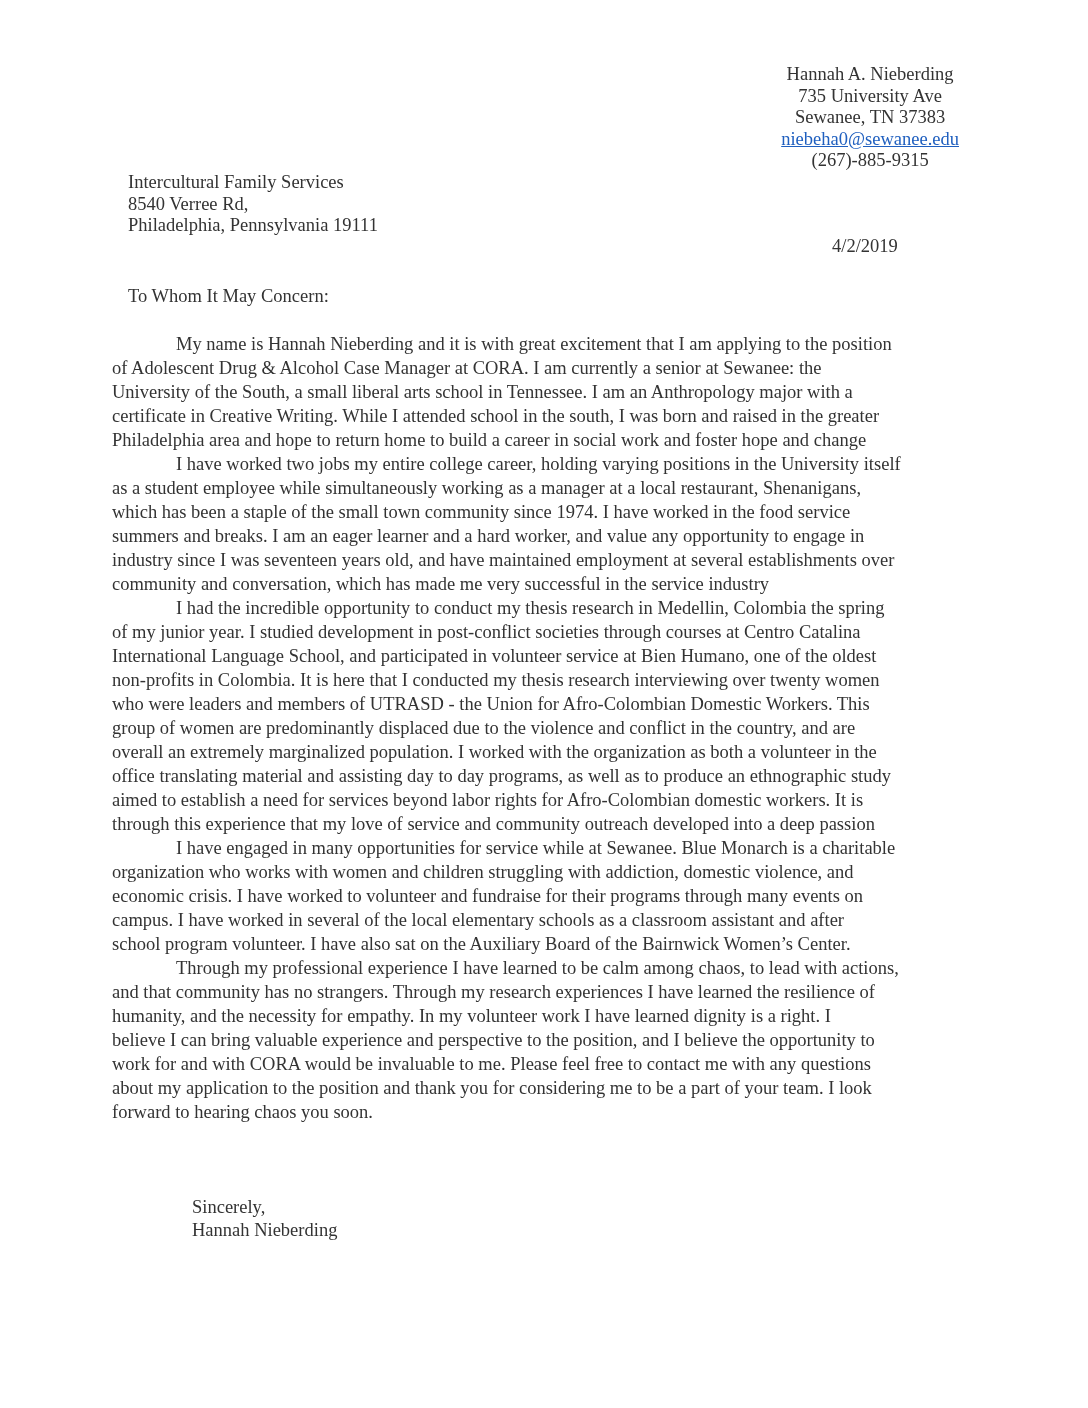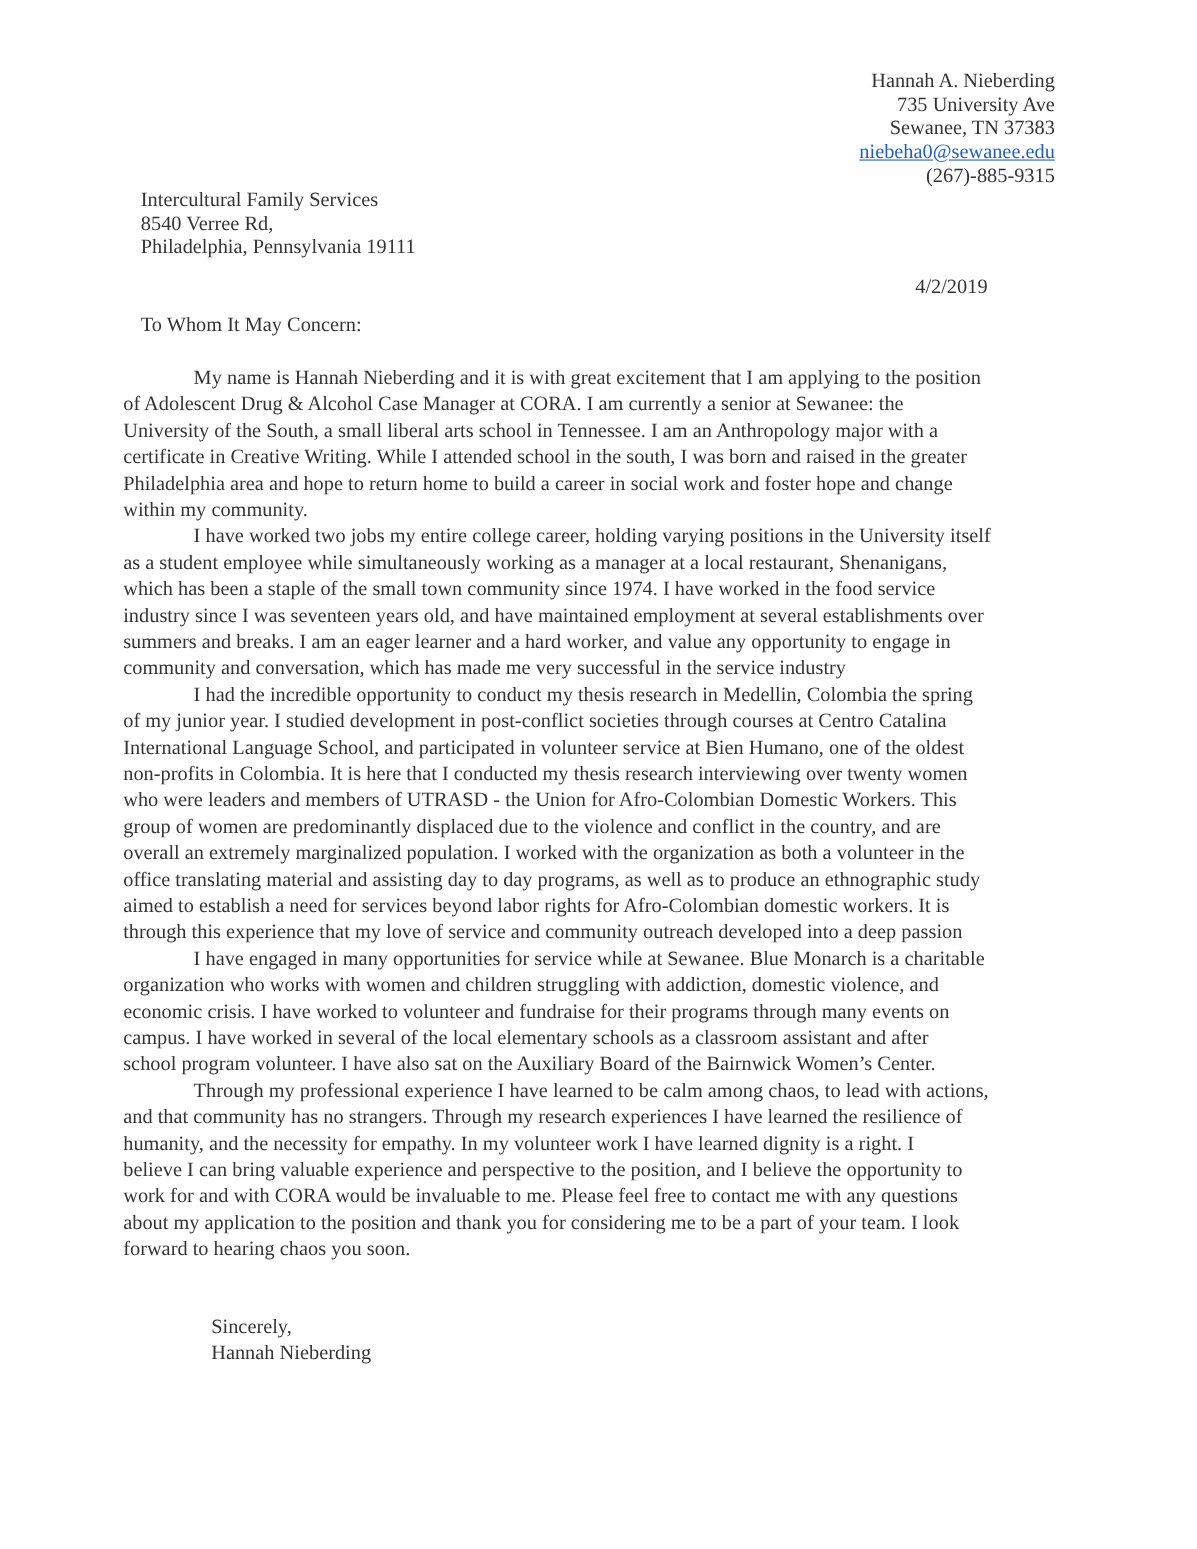--- a/index.html
+++ b/index.html
@@ -20,38 +20,38 @@
       position: absolute;
       left: 0; top: 0;
       width: 1088px;
       height: 1408px;
       background: #ffffff;
     }
     .sender {
       position: absolute;
       right: 129px;
       top: 64px;
-      text-align: right;
+      text-align: center;
       line-height: 21.5px;
     }
     .sender .email {
       color: #1f5fbf;
       text-decoration: underline;
       font-family: Liberation Serif, serif;
     }
     .recipient {
       position: absolute;
       left: 128px;
       top: 172px;
       line-height: 21.5px;
     }
     .date {
       position: absolute;
       left: 832px;
-      top: 251px;
+      top: 236px;
       line-height: 21.5px;
       text-align: center;
     }
     .salutation {
       position: absolute;
       left: 128px;
       top: 286px;
       line-height: 21.5px;
     }
     .body-text {
@@ -104,29 +104,28 @@
   <div class="salutation">To Whom It May Concern:</div>
 
   <div class="body-text">
 
     <div>
       <span class="line indent">My name is Hannah Nieberding and it is with great excitement that I am applying to the position</span>
       <span class="line">of Adolescent Drug &amp; Alcohol Case Manager at CORA.  I am currently a senior at Sewanee: the</span>
       <span class="line">University of the South, a small liberal arts school in Tennessee.  I am an Anthropology major with a</span>
       <span class="line">certificate in Creative Writing.  While I attended school in the south, I was born and raised in the greater</span>
       <span class="line">Philadelphia area and hope to return home to build a career in social work and foster hope and change</span>
-      <span class="line">within my community.</span>
     </div>
 
     <div>
       <span class="line indent">I have worked two jobs my entire college career, holding varying positions in the University itself</span>
       <span class="line">as a student employee while simultaneously working as a manager at a local restaurant, Shenanigans,</span>
       <span class="line">which has been a staple of the small town community since 1974.  I have worked in the food service</span>
+      <span class="line">summers and breaks.  I am an eager learner and a hard worker, and value any opportunity to engage in</span>
       <span class="line">industry since I was seventeen years old, and have maintained employment at several establishments over</span>
-      <span class="line">summers and breaks.  I am an eager learner and a hard worker, and value any opportunity to engage in</span>
       <span class="line">community and conversation, which has made me very successful in the service industry</span>
     </div>
 
     <div>
       <span class="line indent">I had the incredible opportunity to conduct my thesis research in Medellin, Colombia the spring</span>
       <span class="line">of my junior year.  I studied development in post-conflict societies through courses at Centro Catalina</span>
       <span class="line">International Language School, and participated in volunteer service at Bien Humano, one of the oldest</span>
       <span class="line">non-profits in Colombia.  It is here that I conducted my thesis research interviewing over twenty women</span>
       <span class="line">who were leaders and members of UTRASD - the Union for Afro-Colombian Domestic Workers.  This</span>
       <span class="line">group of women are predominantly displaced due to the violence and conflict in the country, and are</span>

